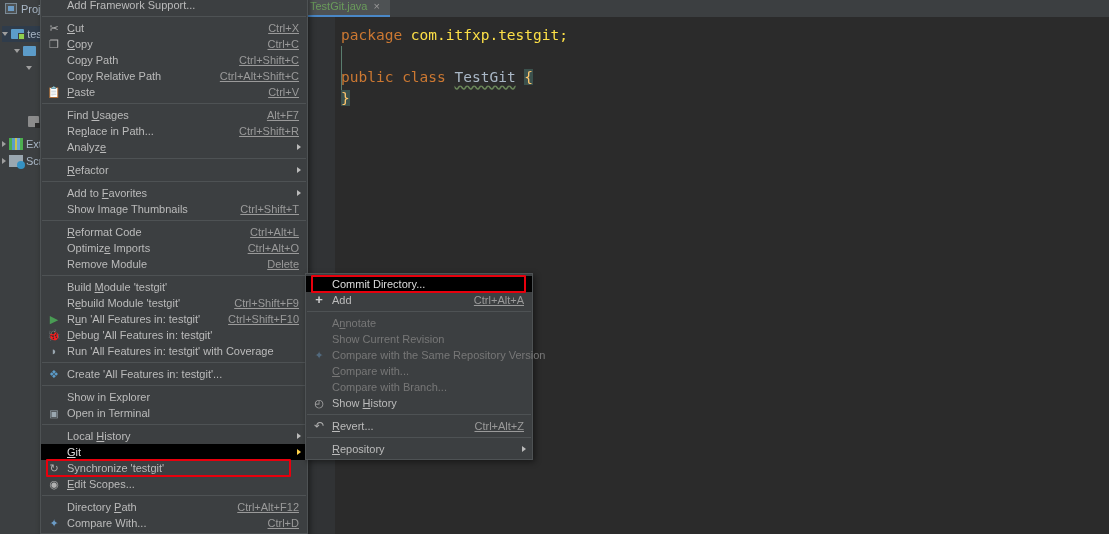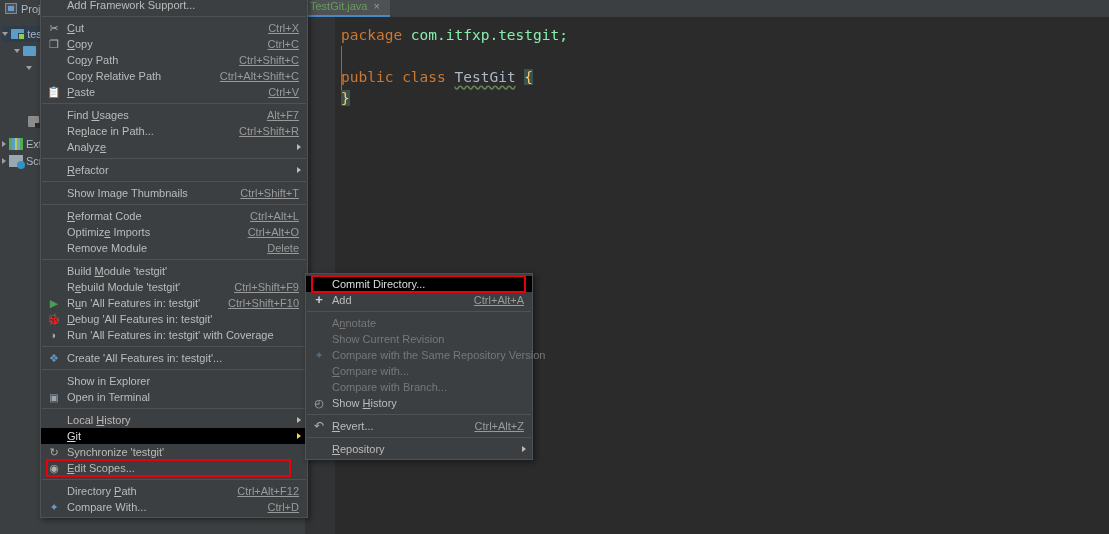--- a/index.html
+++ b/index.html
@@ -81,21 +81,21 @@
   }
   .code {
     position: absolute; left: 30px; top: 17px; right: 0; bottom: 0;
     padding: 8px 0 0 6px;
     font-family: "DejaVu Sans Mono", monospace; font-size: 14.5px;
     line-height: 21px; color: #A9B7C6; white-space: pre;
   }
   .kw { color: #CC7832; }
   .cls { color: #A9B7C6; text-decoration: underline wavy #6A8759; text-underline-offset: 3px; }
   .brace { color: #FFC66D; background: #3B514D; }
-  .plain { color: #86efac; }
+  .plain { color: #fde047; }
   .fold-line {
     position: absolute; left: 36px; top: 46px; width: 1px; height: 44px;
     background: #5A7D6E;
   }
 
   
   .menu {
     position: absolute; background: #3C3F41;
     border: 1px solid #4E5254; box-shadow: 2px 2px 6px rgba(0,0,0,.45);
     padding: 2px 0; font-size: 11px; color: #BBBBBB;
@@ -227,20 +227,24 @@
         <span class="label">Analyz<span class="u">e</span></span>
         <span class="arrow"></span>
       </div>
       <div class="sep"></div>
       <div class="mi">
         <span class="label"><span class="u">R</span>efactor</span>
         <span class="arrow"></span>
       </div>
       <div class="sep"></div>
       <div class="mi">
+        <span class="label">Add to <span class="u">F</span>avorites</span>
+        <span class="arrow"></span>
+      </div>
+      <div class="mi">
         <span class="label">Show Image Thumbnails</span>
         <span class="sc">Ctrl+Shift+T</span>
       </div>
       <div class="sep"></div>
       <div class="mi">
         <span class="label"><span class="u">R</span>eformat Code</span>
         <span class="sc">Ctrl+Alt+L</span>
       </div>
       <div class="mi">
         <span class="label">Optimiz<span class="u">e</span> Imports</span>

